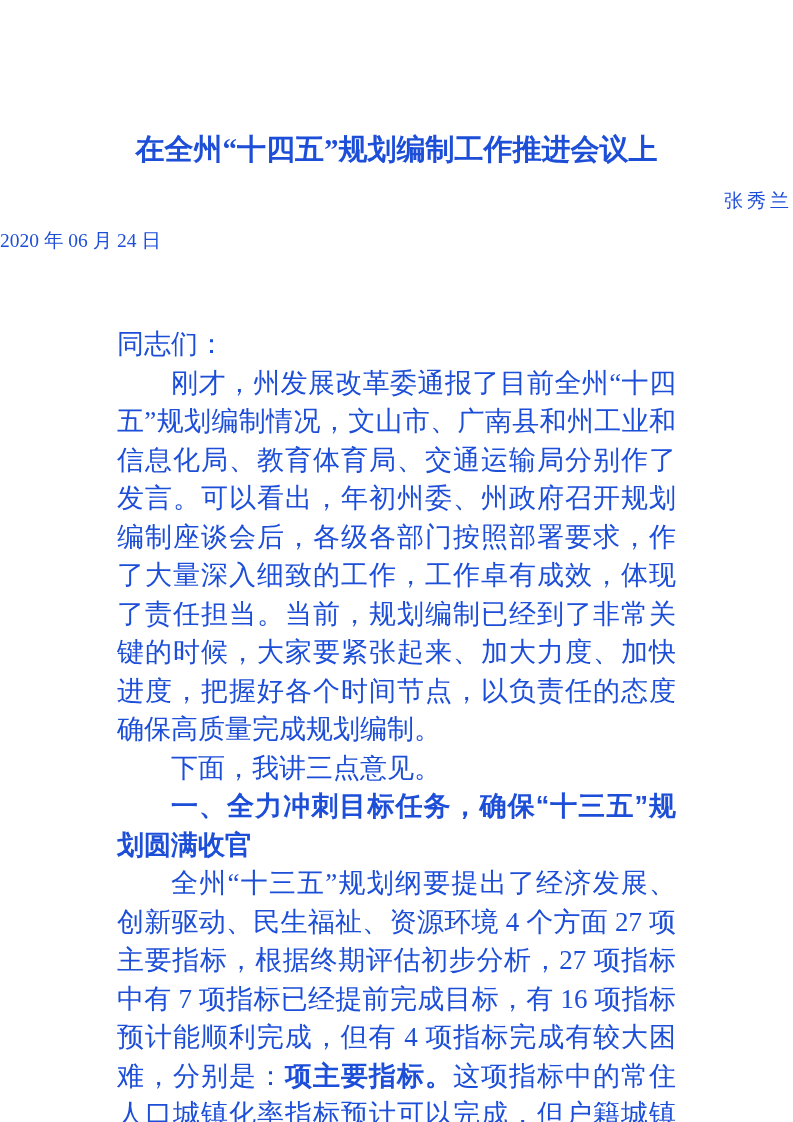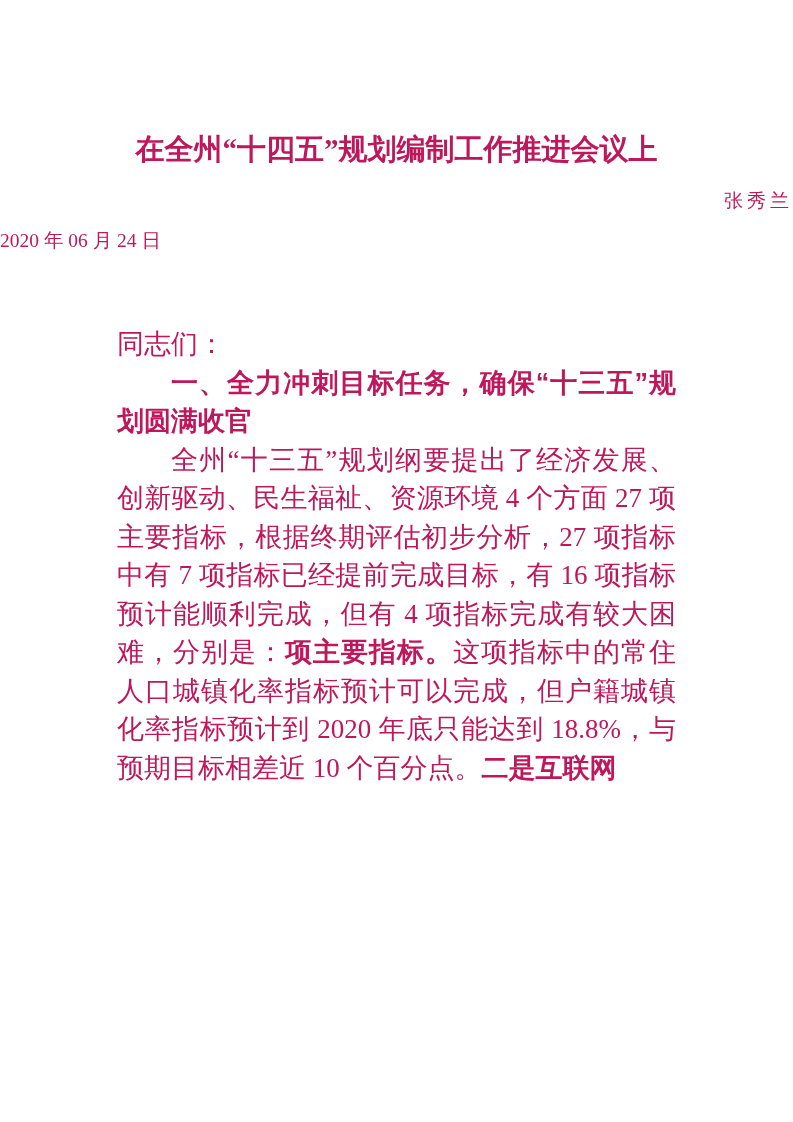--- a/index.html
+++ b/index.html
@@ -6,21 +6,21 @@
     margin: 0;
     padding: 0;
     background: #ffffff;
   }
   .page {
     position: relative;
     width: 793px;
     height: 1122px;
     background: #ffffff;
     overflow: hidden;
-    color: #be185d;
+    color: #1d4ed8;
     font-family: "Liberation Serif", "DejaVu Serif", serif;
   }
   .content {
     width: 559px;
     margin: 0 auto;
   }
   .doc-title {
     margin: 126px auto 0 auto;
     width: 570px;
     text-align: center;
@@ -77,21 +77,23 @@
     <span class="title-line">在全州“十四五”规划编制工作推进会议上</span>
   </h1>
 
   <div class="doc-author">张秀兰</div>
 
   <div class="doc-date">2020 年 06 月 24 日</div>
 
   <div class="content doc-body">
     <p>同志们：</p>
 
+    <p class="indent">刚才，州发展改革委通报了目前全州“十四五”规划编制情况，文山市、广南县和州工业和信息化局、教育体育局、交通运输局分别作了发言。可以看出，年初州委、州政府召开规划编制座谈会后，各级各部门按照部署要求，作了大量深入细致的工作，工作卓有成效，体现了责任担当。当前，规划编制已经到了非常关键的时候，大家要紧张起来、加大力度、加快进度，把握好各个时间节点，以负责任的态度确保高质量完成规划编制。</p>
 
+    <p class="indent">下面，我讲三点意见。</p>
 
     <p class="indent section-heading">一、全力冲刺目标任务，确保“十三五”规划圆满收官</p>
 
     <p class="indent">
       <span>全州“十三五”规划纲要提出了经济发展、创新驱动、民生福祉、资源环境 4 个方面 27 项主要指标，根据终期评估初步分析，27 项指标中有 7 项指标已经提前完成目标，有 16 项指标预计能顺利完成，但有 4 项指标完成有较大困难，分别是：</span><span class="bold-run">项主要指标。</span><span>这项指标中的常住人口城镇化率指标预计可以完成，但户籍城镇化率指标预计到 2020 年底只能达到 18.8%，与预期目标相差近 10 个百分点。</span><span class="bold-run">二是互联网</span>
     </p>
   </div>
 </div>
 
 </body></html>

